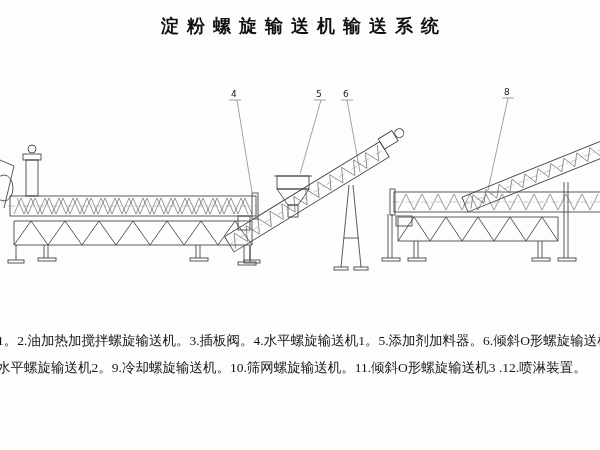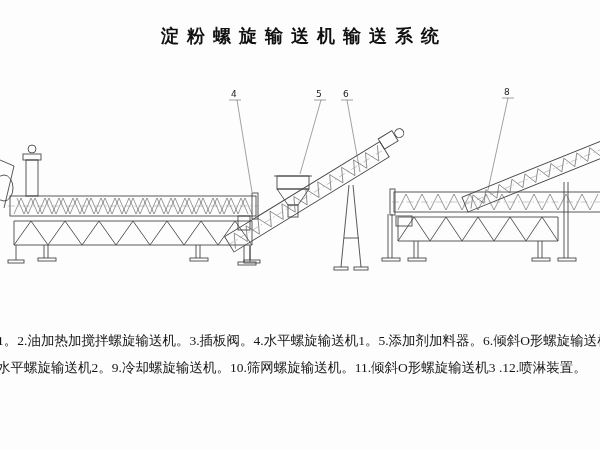--- a/index.html
+++ b/index.html
@@ -2,21 +2,21 @@
 <html><head>
 <meta charset="utf-8">
 <style>
   html,body{margin:0;padding:0;}
   body{
     width:600px;height:450px;overflow:hidden;position:relative;
     background:#fdfdfd;
     font-family:"Liberation Serif", serif;
   }
   .title{
-    position:absolute;top:24px;left:0;width:100%;
+    position:absolute;top:14px;left:0;width:100%;
     text-align:center;font-size:18px;font-weight:bold;
     letter-spacing:8px;text-indent:8px;color:#111;
     white-space:nowrap;
   }
   .drawing{position:absolute;top:0;left:0;}
   .drawing line,.drawing rect,.drawing path,.drawing circle,.drawing ellipse,.drawing polygon{
     stroke:#474747;fill:none;stroke-width:0.9;
   }
   .drawing .screw{stroke-width:0.6;stroke:#585858;}
   .drawing .centerline{stroke-width:0.45;stroke:#8a8a8a;stroke-dasharray:7 3 1.5 3;}

